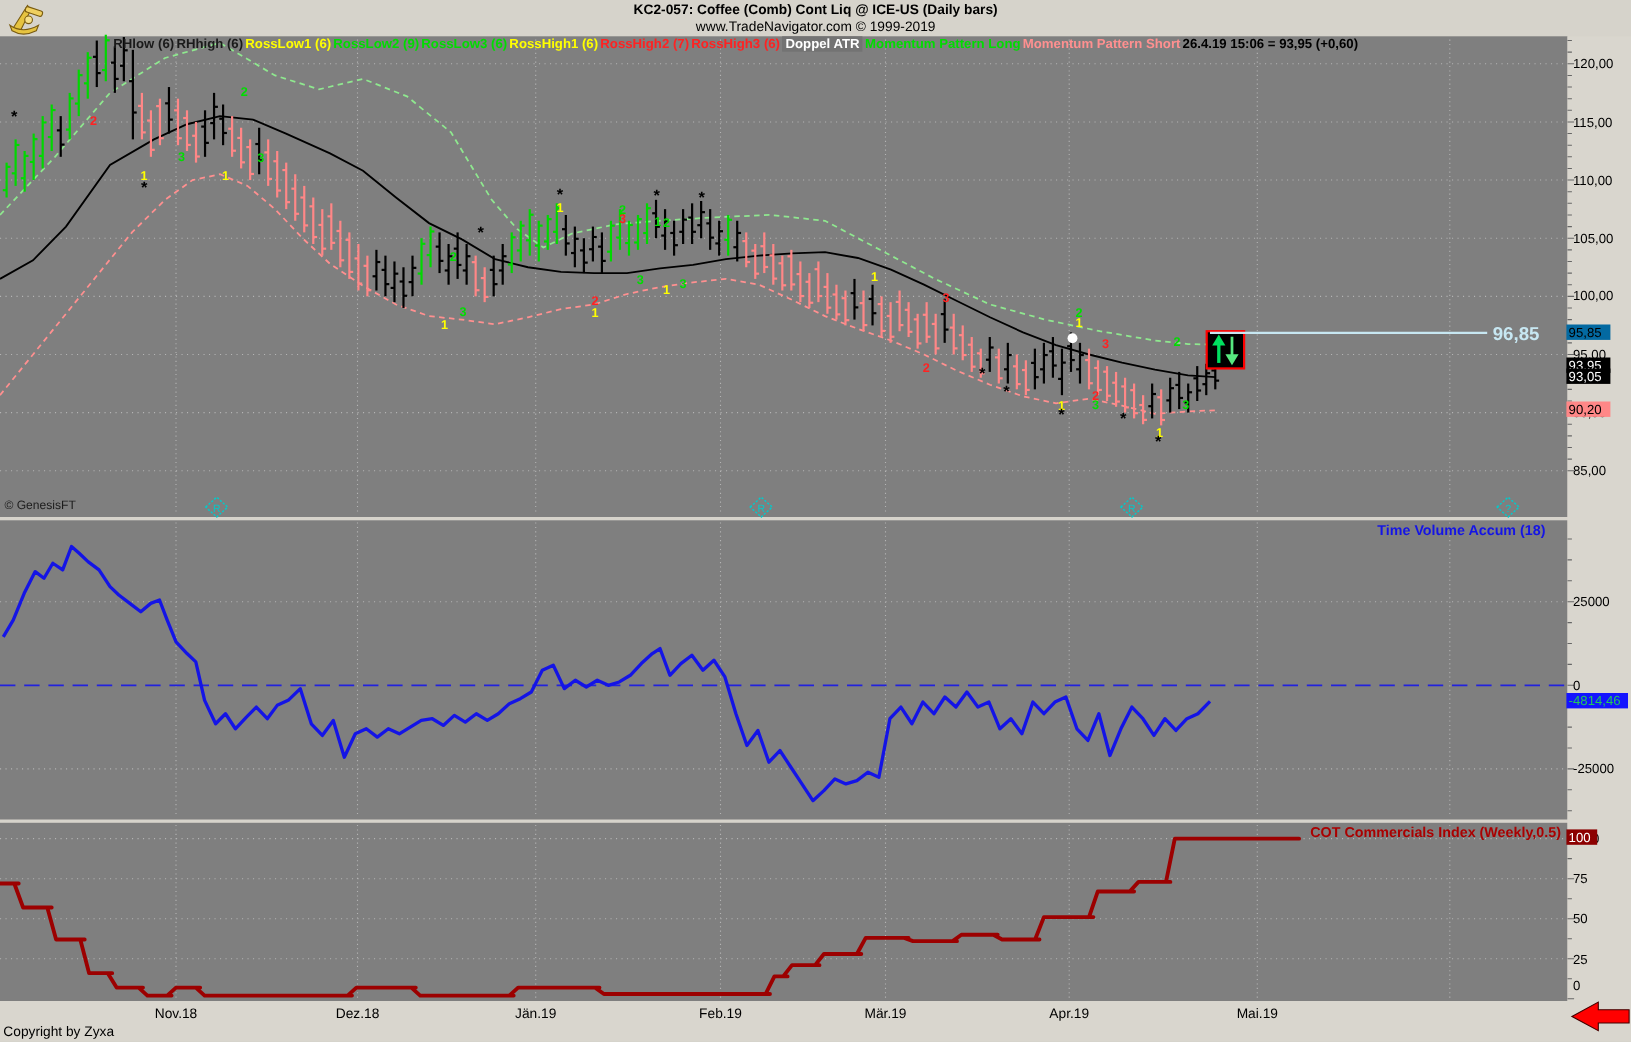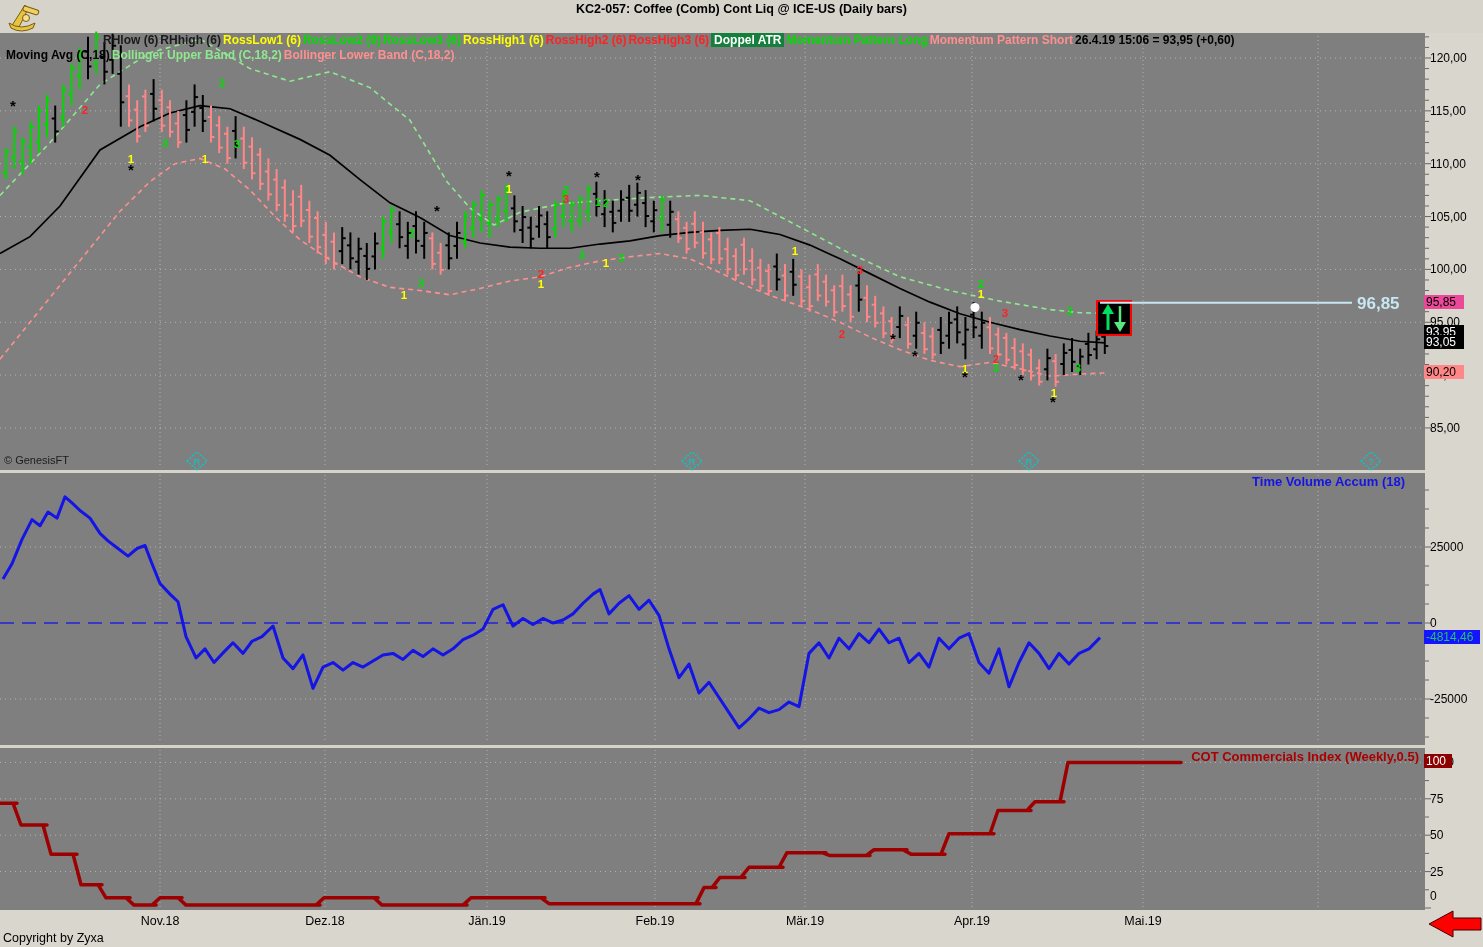--- a/index.html
+++ b/index.html
@@ -27,20 +27,21 @@
 <div id="root">
 
   <div class="abs" style="left:0;top:0;width:1483px;height:33px;background:#d6d3cb;"></div>
   <svg class="abs" style="left:5px;top:1px;z-index:6;" width="42" height="32" viewBox="0 0 42 32">
     <path d="M6 26 L20 4 L23 8 L14 26 Z" fill="#e6c340" stroke="#7a5c10" stroke-width="1"></path>
     <path d="M4 22 Q16 30 30 22 L28 27 Q16 33 6 27 Z" fill="#e6c340" stroke="#7a5c10" stroke-width="1"></path>
     <rect x="18" y="7" width="16" height="5" rx="2" transform="rotate(18 26 9)" fill="#f0d060" stroke="#7a5c10"></rect>
     <circle cx="21" cy="17" r="3.5" fill="#f7e08a" stroke="#7a5c10"></circle>
   </svg>
   <div class="hdr" style="top:2px;font-size:12.5px;font-weight:bold;">KC2-057:  Coffee (Comb) Cont Liq @ ICE-US  (Daily bars)</div>
+  <div class="hdr" style="top:17px;font-size:12.5px;">www.TradeNavigator.com © 1999-2019</div>
 
   <div class="panel-bg" style="top:33px;height:437px;"></div>
   <div class="panel-bg" style="top:473px;height:272px;"></div>
   <div class="panel-bg" style="top:748px;height:162px;"></div>
   <div class="abs" style="left:1425px;top:33px;width:58px;height:877px;background:#d9d6ce;"></div>
   <div class="abs" style="left:0;top:910px;width:1483px;height:37px;background:#d9d6ce;"></div>
 
   <div class="hit" style="left:0;top:33px;width:1425px;height:437px;"></div>
   <div class="hit" style="left:0;top:473px;width:1425px;height:272px;"></div>
   <div class="hit" style="left:0;top:748px;width:1425px;height:162px;"></div>
@@ -896,49 +897,44 @@
       <polygon points="1429,924 1453,911 1453,918 1481,918 1481,930 1453,930 1453,937" fill="#ff0000" stroke="#400000" stroke-width="1"></polygon>
     </svg>
 
   <div class="legend-row" id="legend-row1" style="left:103px;top:33px;">
       <div class="legend-item" style="color:#1a1a1a">RHlow (6)</div>
       <div class="legend-item" style="color:#1a1a1a">RHhigh (6)</div>
       <div class="legend-item" style="color:#ffff00">RossLow1 (6)</div>
       <div class="legend-item" style="color:#00dd00">RossLow2 (9)</div>
       <div class="legend-item" style="color:#00dd00">RossLow3 (6)</div>
       <div class="legend-item" style="color:#ffff00">RossHigh1 (6)</div>
-      <div class="legend-item" style="color:#ff2222">RossHigh2 (6)</div>
+      <div class="legend-item" style="color:#ff2222">RossHigh2 (7)</div>
       <div class="legend-item" style="color:#ff2222">RossHigh3 (6)</div>
-      <div class="legend-item" style="color:#ffffff;background:#15803d;padding:0 3px">Doppel ATR</div>
+      <div class="legend-item" style="color:#ffffff;background:#737373;padding:0 3px">Doppel ATR</div>
       <div class="legend-item" style="color:#00dd00">Momentum Pattern Long</div>
       <div class="legend-item" style="color:#ff9090">Momentum Pattern Short</div>
       <div class="legend-item quote" style="color:#000">26.4.19 15:06 = 93,95 (+0,60)</div>
-    </div>
-  <div class="legend-row" id="legend-row2" style="left:6px;top:48px;">
-      <div class="legend-item" style="color:#000000">Moving Avg (C,18)</div>
-      <div class="legend-item" style="color:#8fe88f">Bollinger Upper Band (C,18,2)</div>
-      <div class="legend-item" style="color:#ff9090">Bollinger Lower Band (C,18,2)</div>
     </div>
 
   <div class="panel-title" style="right:78px;top:474px;color:#1414e6;">Time Volume Accum (18)</div>
   <div class="panel-title" style="right:64px;top:749px;color:#aa0000;">COT Commercials Index (Weekly,0.5)</div>
 
   <div class="callout" style="left:1357px;top:294px;">96,85</div>
 
   <div class="watermark">© GenesisFT</div>
   <div class="copyright">Copyright by Zyxa</div>
 <div class="axis-label" style="top:51px;">120,00</div>
     <div class="axis-label" style="top:103.85px;">115,00</div>
     <div class="axis-label" style="top:156.7px;">110,00</div>
     <div class="axis-label" style="top:209.55px;">105,00</div>
     <div class="axis-label" style="top:262.4px;">100,00</div>
     <div class="axis-label" style="top:315.25px;">95,00</div>
     <div class="axis-label" style="top:368.1px;">90,00</div>
     <div class="axis-label" style="top:420.95px;">85,00</div>
-    <div class="badge" style="top:295px;background:#ec4899;color:#000000;width:36px;">95,85</div>
+    <div class="badge" style="top:295px;background:#0369a1;color:#000000;width:36px;">95,85</div>
     <div class="badge" style="top:325.3485px;background:#000000;color:#ffffff;width:36px;">93,95</div>
     <div class="badge" style="top:334.86150000000004px;background:#000000;color:#ffffff;width:36px;">93,05</div>
     <div class="badge" style="top:364.986px;background:#ff8787;color:#000000;width:36px;">90,20</div>
     <div class="axis-label" style="top:540px;">25000</div>
     <div class="axis-label" style="top:616px;">0</div>
     <div class="axis-label" style="top:692px;">-25000</div>
     <div class="badge" style="top:629.6359584px;background:#1414ff;color:#22c55e;width:52px;">-4814,46</div>
     <div class="axis-label" style="top:755.4px;left:1434px;">100</div>
     <div class="badge" style="top:754.4px;left:1424px;background:#8c0000;color:#ffffff;width:24px;">100</div>
     <div class="axis-label" style="top:791.8px;left:1430px;">75</div>

